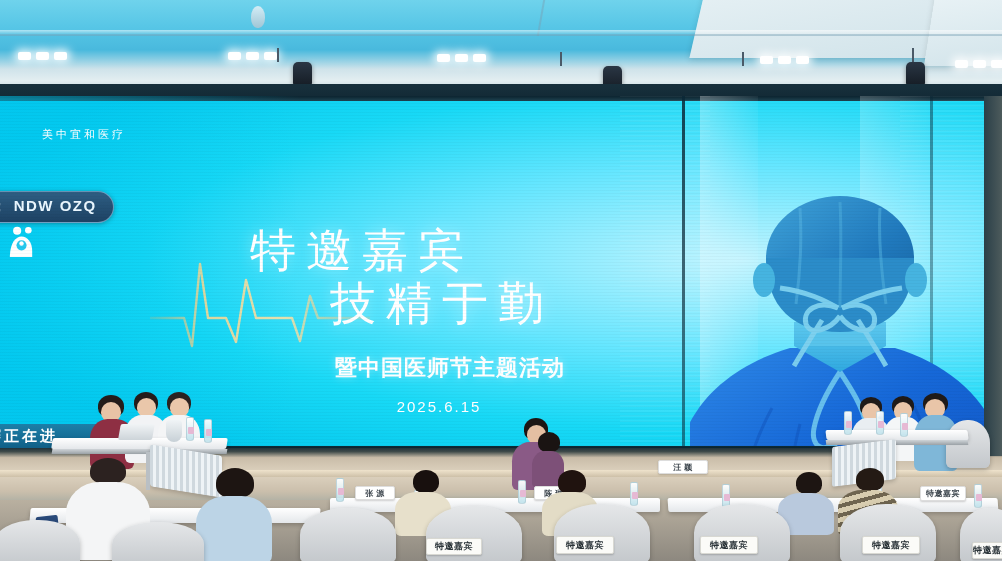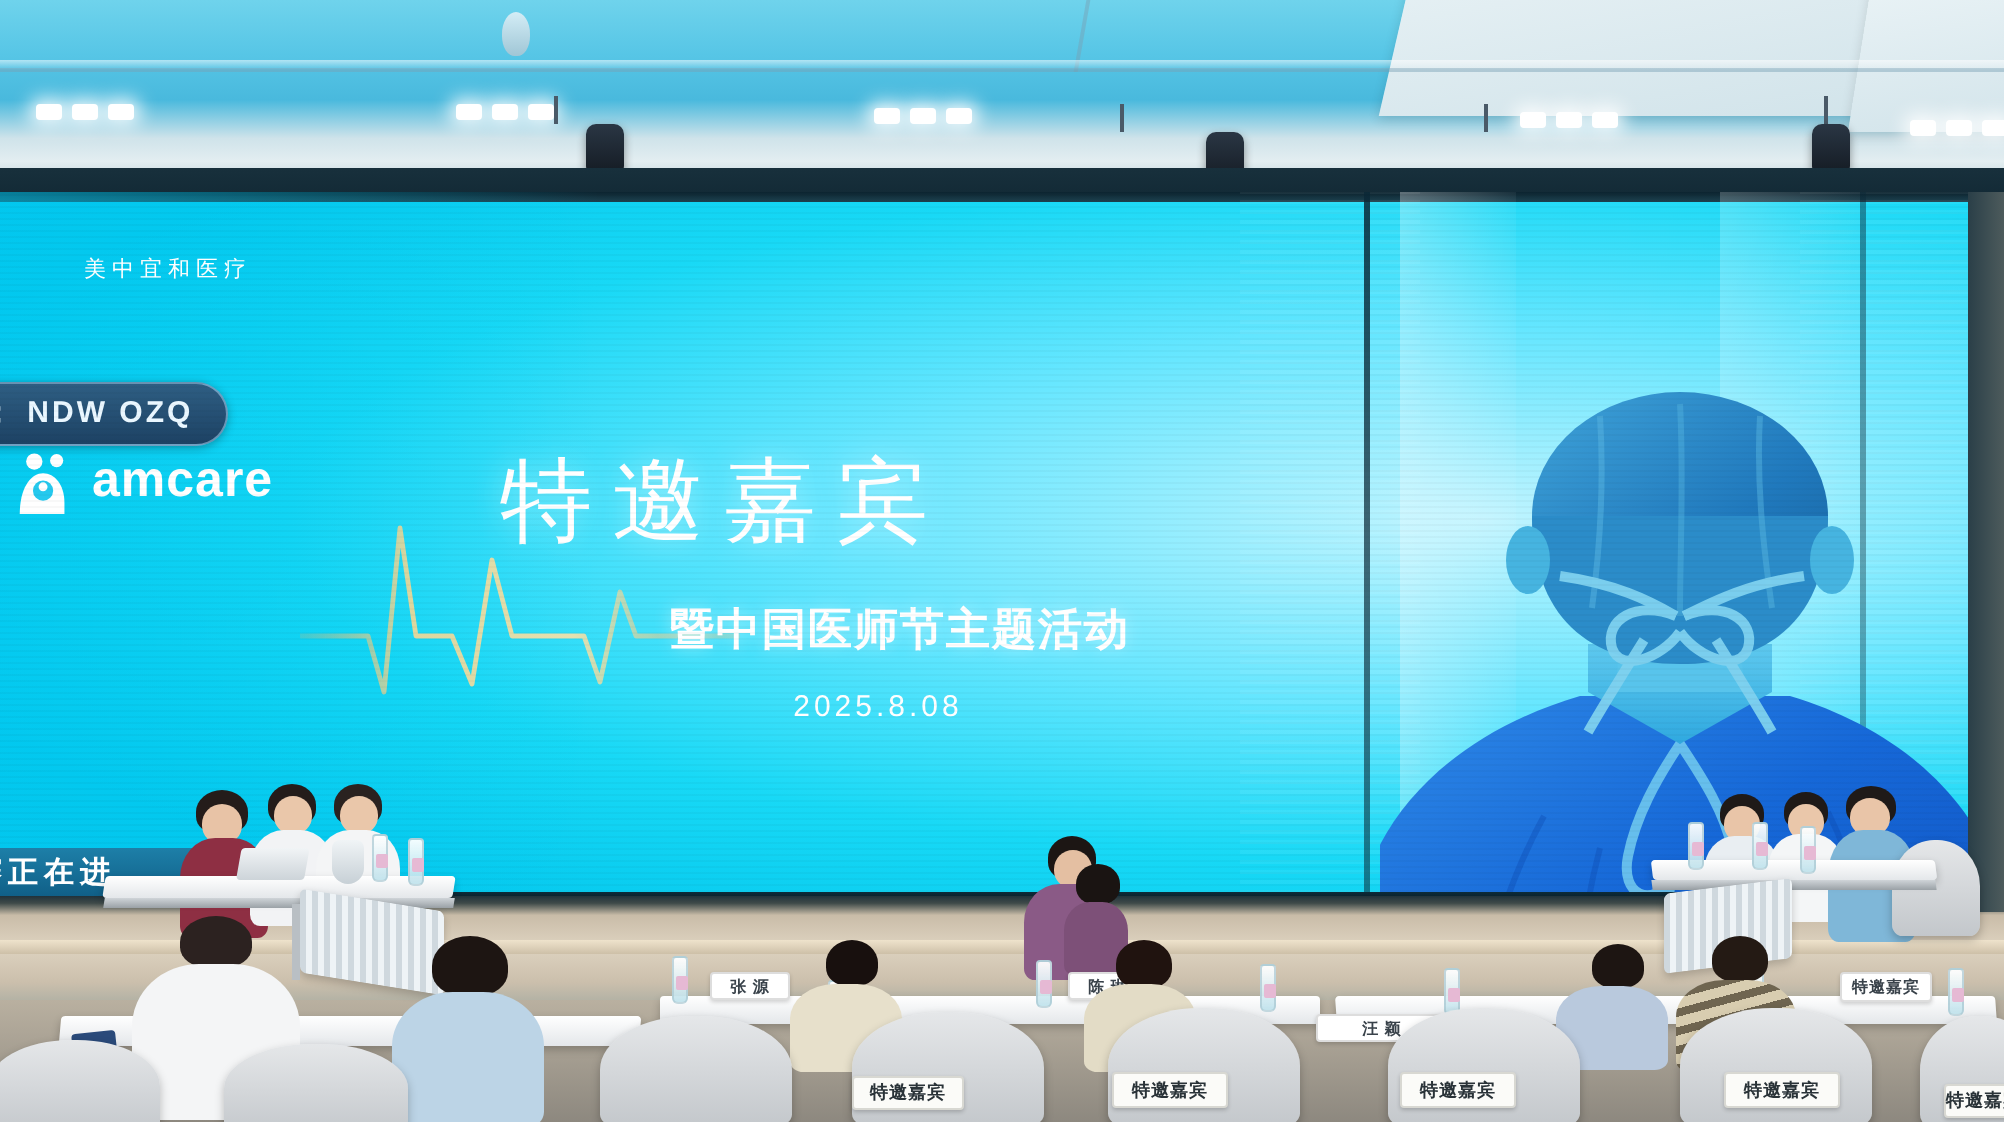--- a/index.html
+++ b/index.html
@@ -366,28 +366,28 @@
     <div class="code-pill">码： NDW OZQ</div>
 
     <div class="logo">
       <svg class="logo-mark" viewBox="0 0 34 34">
         <circle cx="11.5" cy="7" r="4.2" fill="#ffffff"></circle>
         <circle cx="23" cy="6.5" r="3.4" fill="#ffffff"></circle>
         <path d="M4 34 C4 20 10 13 16 13 C22 13 27 19 27 28 L27 34 Z" fill="#ffffff"></path>
         <circle cx="16" cy="22" r="5.2" fill="#25c9ee"></circle>
         <circle cx="16" cy="20" r="2.3" fill="#ffffff"></circle>
       </svg>
-      <div class="logo-word">amcare</div>
     </div>
     <div class="logo-sub">美中宜和医疗</div>
 
     <div class="titleblock">
       <div class="t-line">特邀嘉宾</div>
+      <div class="t-line l2">技精于勤</div>
       <div class="sub2">暨中国医师节主题活动</div>
-      <div class="datetext">2025.8.08</div>
+      <div class="datetext">2025.6.15</div>
     </div>
 
     <div class="led-bezel-bot"></div>
   </div>
 
   <div class="banner-left">
     <span>赛正在进</span>
   </div>
 
   <div class="wall-lower"></div>
@@ -458,21 +458,21 @@
   <div class="tabletop" style="left:30px;top:508px;width:290px;height:15px;transform:skewX(-5deg);"></div>
   <div class="tabletop" style="left:330px;top:498px;width:330px;height:14px;"></div>
   <div class="tabletop" style="left:668px;top:498px;width:330px;height:14px;transform:skewX(4deg);"></div>
 
   <div class="namecard" style="left:355px;top:486px;width:40px;height:14px;">
     <span>张 源</span>
   </div>
   <div class="namecard" style="left:534px;top:486px;width:40px;height:14px;">
     <span>陈 琳</span>
   </div>
-  <div class="namecard" style="left:658px;top:507px;width:66px;height:14px;">
+  <div class="namecard" style="left:658px;top:460px;width:50px;height:14px;">
     <span>汪 颖</span>
   </div>
   <div class="namecard" style="left:920px;top:486px;width:46px;height:15px;">
     <span>特邀嘉宾</span>
   </div>
 
   <div class="bottle" style="left:336px;top:478px;"></div>
   <div class="bottle" style="left:414px;top:490px;"></div>
   <div class="bottle" style="left:518px;top:480px;"></div>
   <div class="bottle" style="left:630px;top:482px;"></div>

